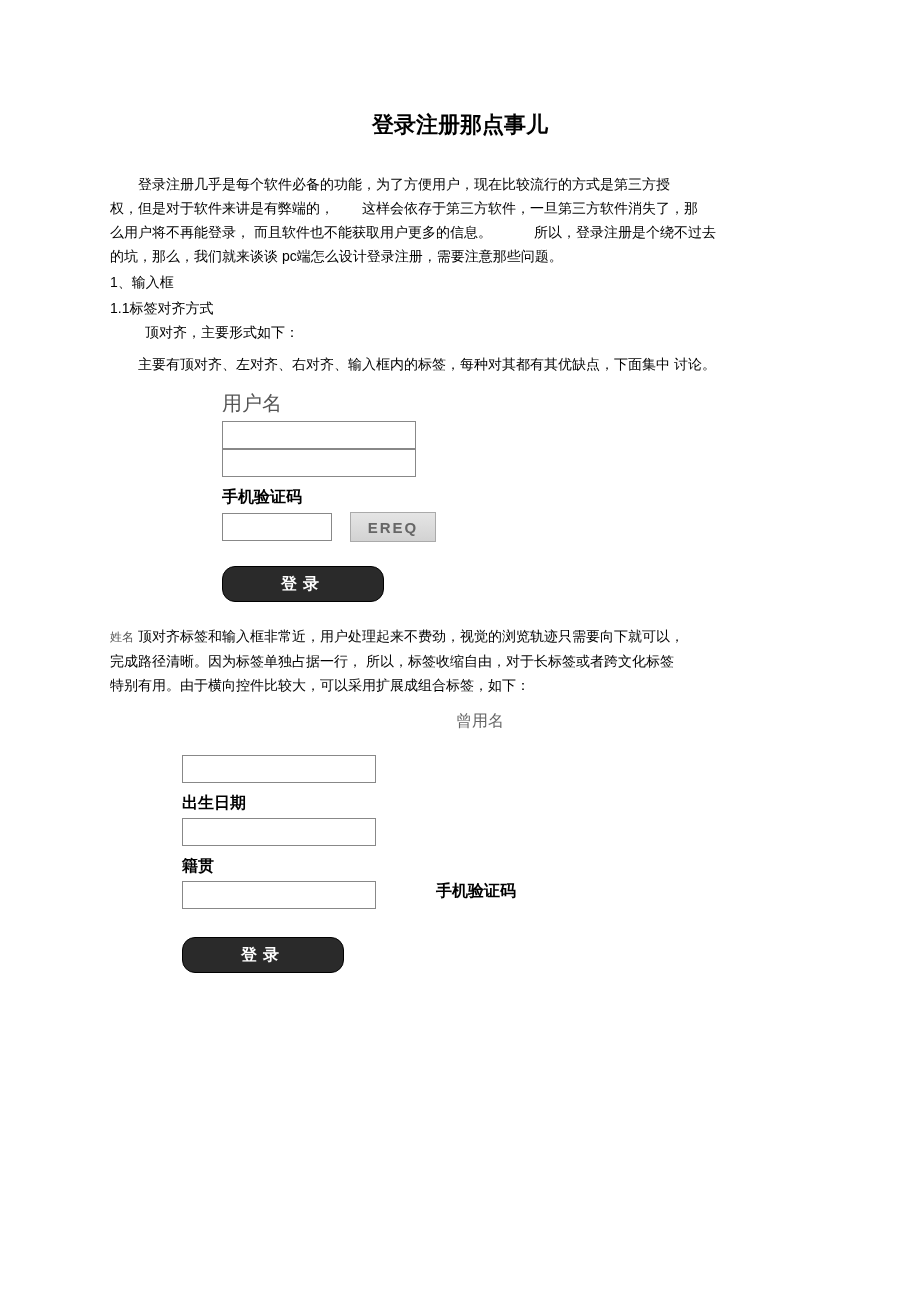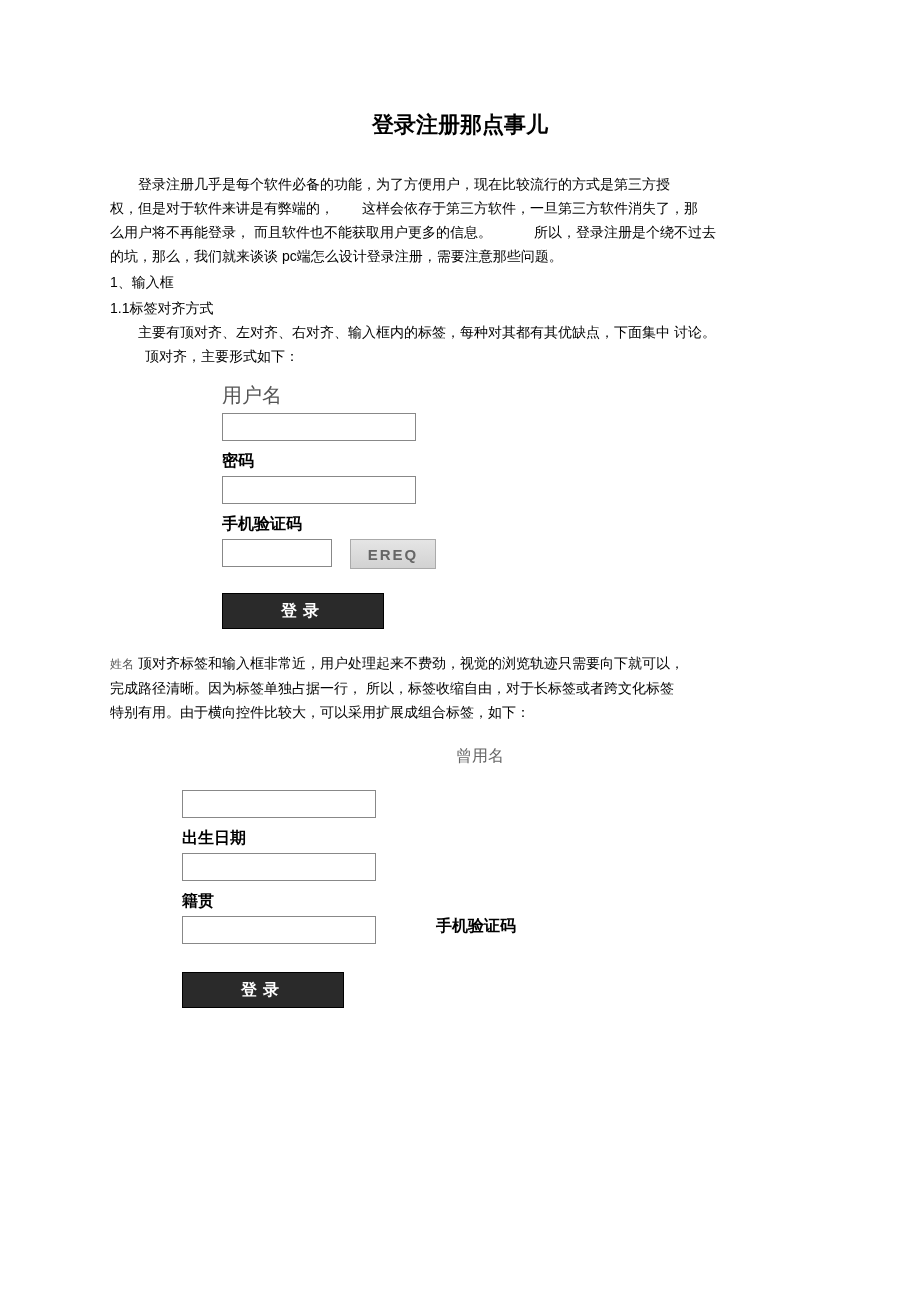--- a/index.html
+++ b/index.html
@@ -20,21 +20,21 @@
     text-align: center;
     font-size: 22px;
     font-weight: 600;
     margin-bottom: 32px;
   }
   .body-text {
     font-size: 14px;
     line-height: 24px;
     text-align: justify;
   }
-  .indent { text-indent: 2em; }
+  .indent { text-indent: 2em; margin-top: 8px; }
   .sec-num { font-size: 14px; line-height: 24px; margin-top: 2px; }
   .form-block-1 {
     margin-left: 112px;
     margin-top: 14px;
     width: 270px;
   }
   .f-label {
     font-size: 20px;
     color: #555;
     margin-top: 10px;
@@ -52,41 +52,41 @@
   .f-input {
     width: 194px;
     height: 28px;
     border: 1px solid #888;
     background: #fff;
     box-sizing: border-box;
     display: block;
     padding: 2px 4px;
     font-size: 14px;
   }
-  .row-flex { display: flex; gap: 18px; }
+  .row-flex { display: flex; gap: 18px; align-items: center; }
   .captcha-img {
     width: 84px;
     height: 28px;
     background: linear-gradient(180deg,#e5e5e5,#d2d2d2);
     border: 1px solid #aaa;
     display: flex;
     align-items: center;
     justify-content: center;
     font-weight: 700;
     letter-spacing: 2px;
     color: #666;
     font-size: 15px;
   }
   .login-btn {
     margin-top: 24px;
     width: 160px;
     height: 34px;
     background: #2a2a2a;
     border: 1px solid #000;
-    border-radius: 0;
+    border-radius: 13px;
     color: #fff;
     font-size: 16px;
     font-weight: 600;
     letter-spacing: 6px;
     display: flex;
     align-items: center;
     justify-content: center;
     cursor: pointer;
   }
   .caption {
@@ -101,21 +101,21 @@
     font-size: 14px;
     line-height: 24px;
   }
   .para2-lead {
     display: inline-block;
     font-family: "SimSun","Songti SC",serif;
     font-size: 12px;
     color: #555;
   }
   .form-block-2 {
-    margin-top: 26px;
+    margin-top: 18px;
     margin-left: 72px;
     width: 600px;
     position: relative;
   }
   .floating-label-1 {
     position: absolute;
     left: 274px;
     top: -4px;
     font-family: "SimSun","Songti SC",serif;
     font-size: 16px;
@@ -138,27 +138,26 @@
 
   <div class="title">登录注册那点事儿</div>
 
   <div class="body-text indent">登录注册几乎是每个软件必备的功能，为了方便用户，现在比较流行的方式是第三方授</div>
   <div class="body-text">权，但是对于软件来讲是有弊端的，　　这样会依存于第三方软件，一旦第三方软件消失了，那</div>
   <div class="body-text">么用户将不再能登录， 而且软件也不能获取用户更多的信息。　　　所以，登录注册是个绕不过去</div>
   <div class="body-text">的坑，那么，我们就来谈谈 pc端怎么设计登录注册，需要注意那些问题。</div>
 
   <div class="sec-num">1、输入框</div>
   <div class="sec-num">1.1标签对齐方式</div>
+  <div class="body-text" style="text-indent:2.5em;">顶对齐，主要形式如下：</div>
   <div class="body-text indent">主要有顶对齐、左对齐、右对齐、输入框内的标签，每种对其都有其优缺点，下面集中 讨论。</div>
-  <div class="body-text" style="text-indent:2.5em;">顶对齐，主要形式如下：</div>
 
   <div class="form-block-1">
     <div class="f-label">用户名</div>
     <input class="f-input" style="">
-    <div class="f-label-dark">密码</div>
     <input class="f-input" type="password" style="">
     <div class="f-label-dark">手机验证码</div>
     <div class="row-flex">
       <input class="f-input" style="width: 110px;">
       <div class="captcha-img">EREQ</div>
     </div>
     <div class="login-btn">登录</div>
   </div>
 
 

